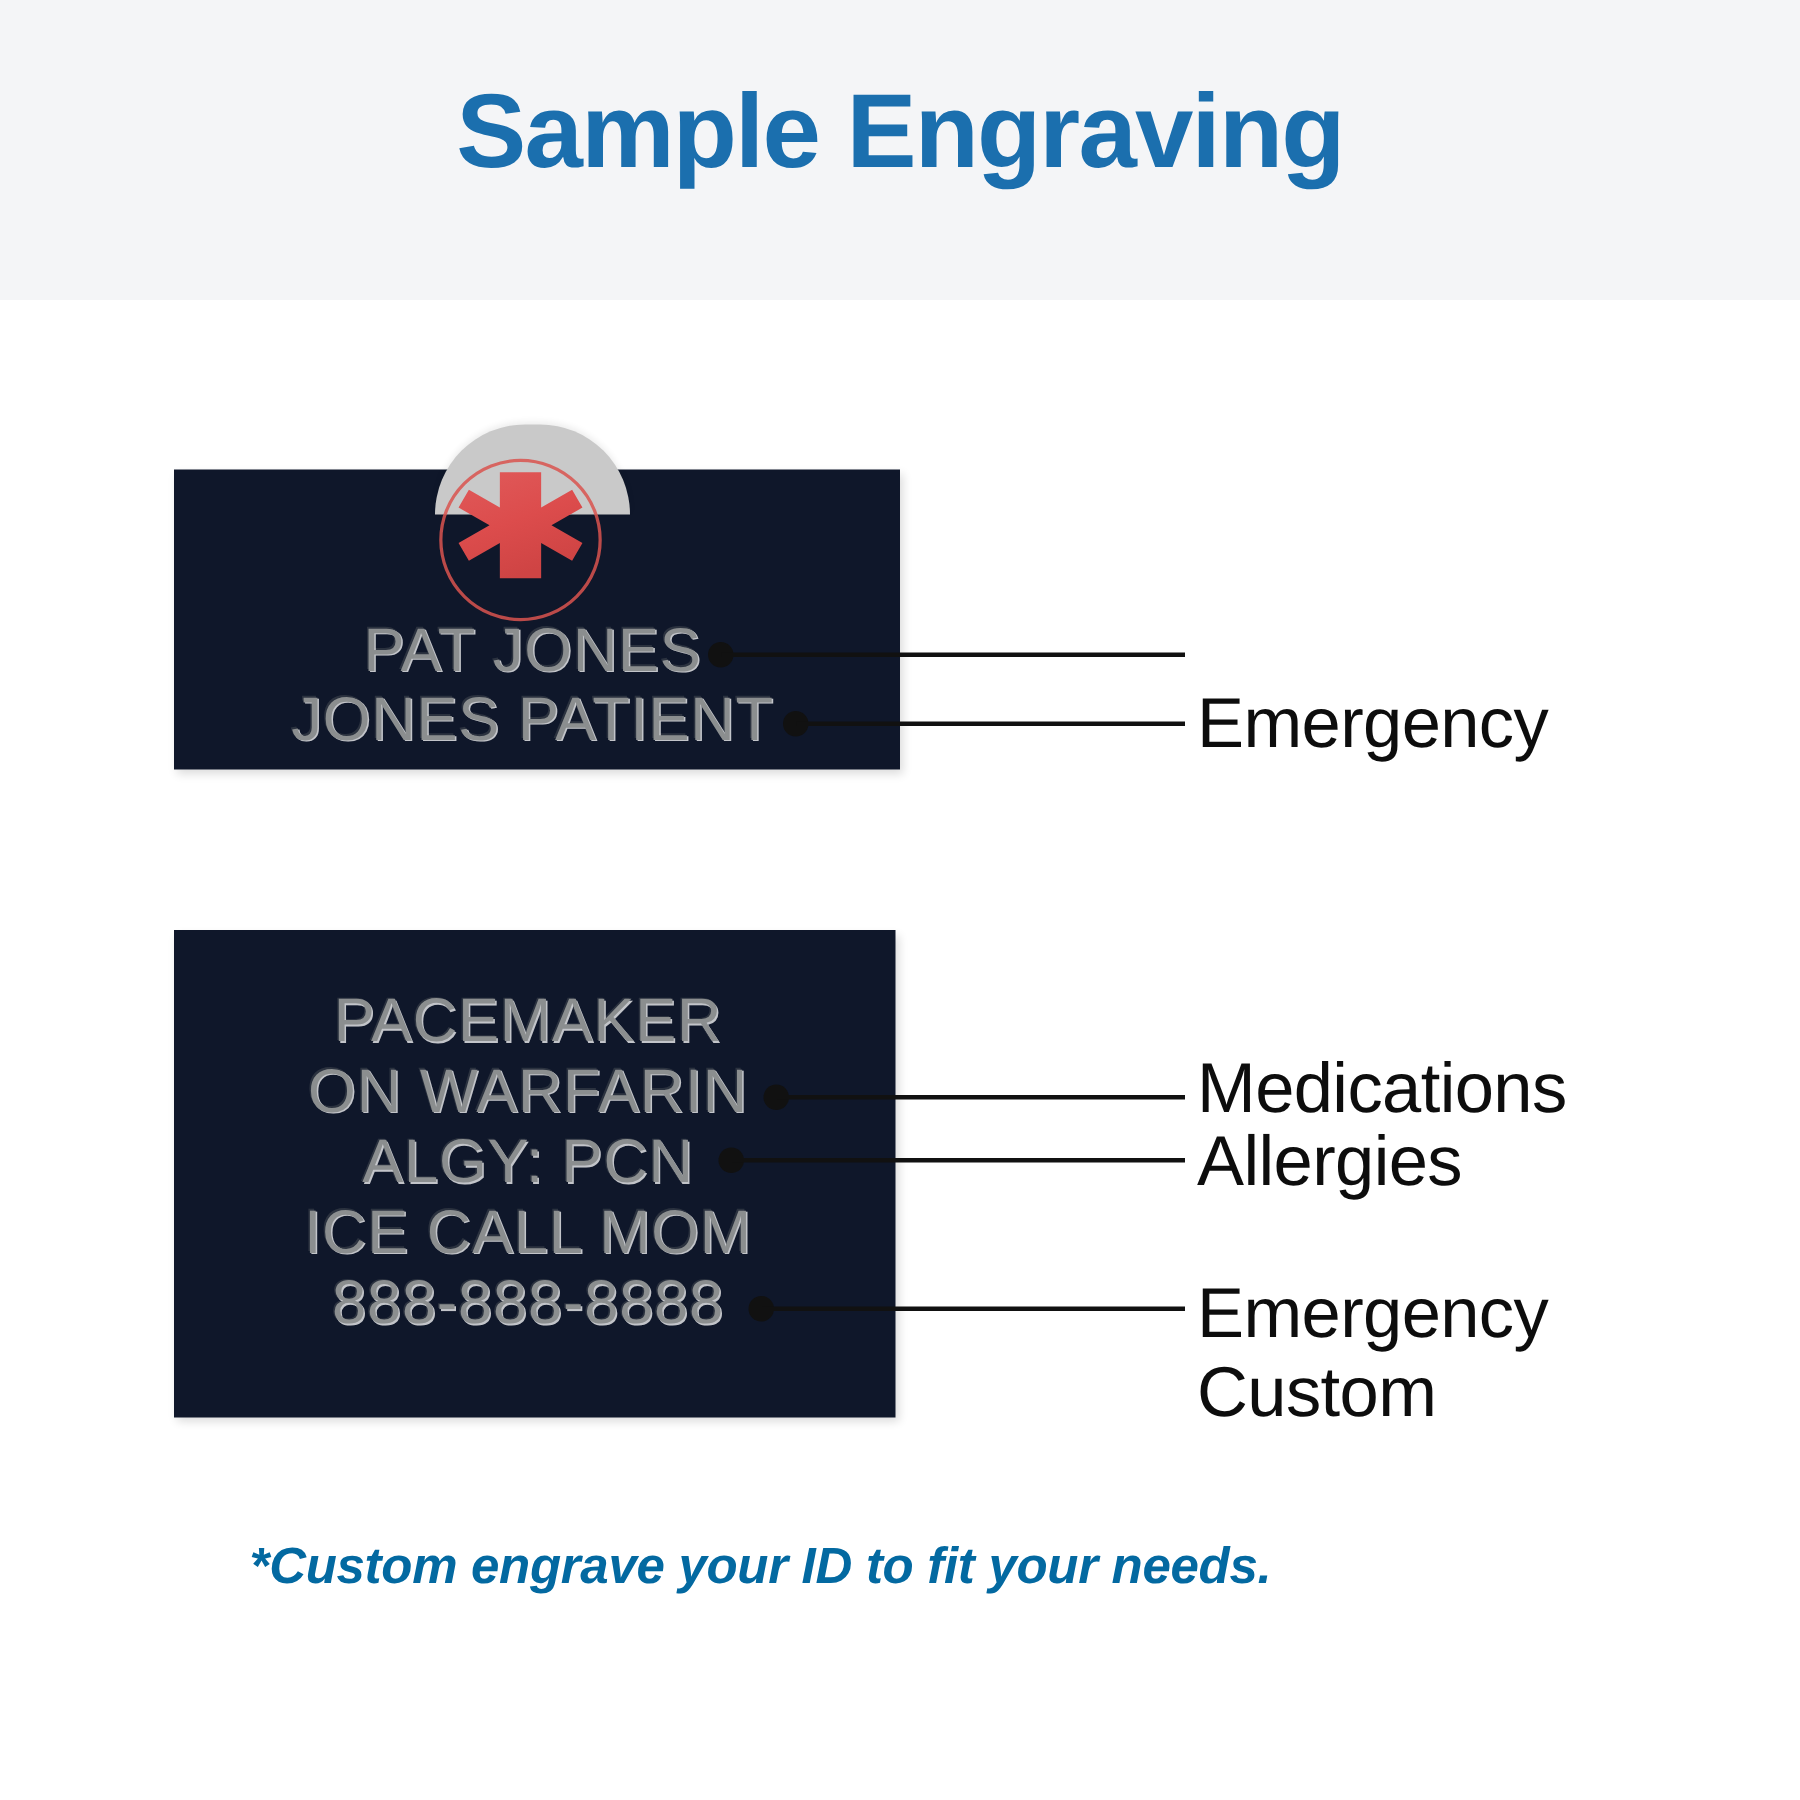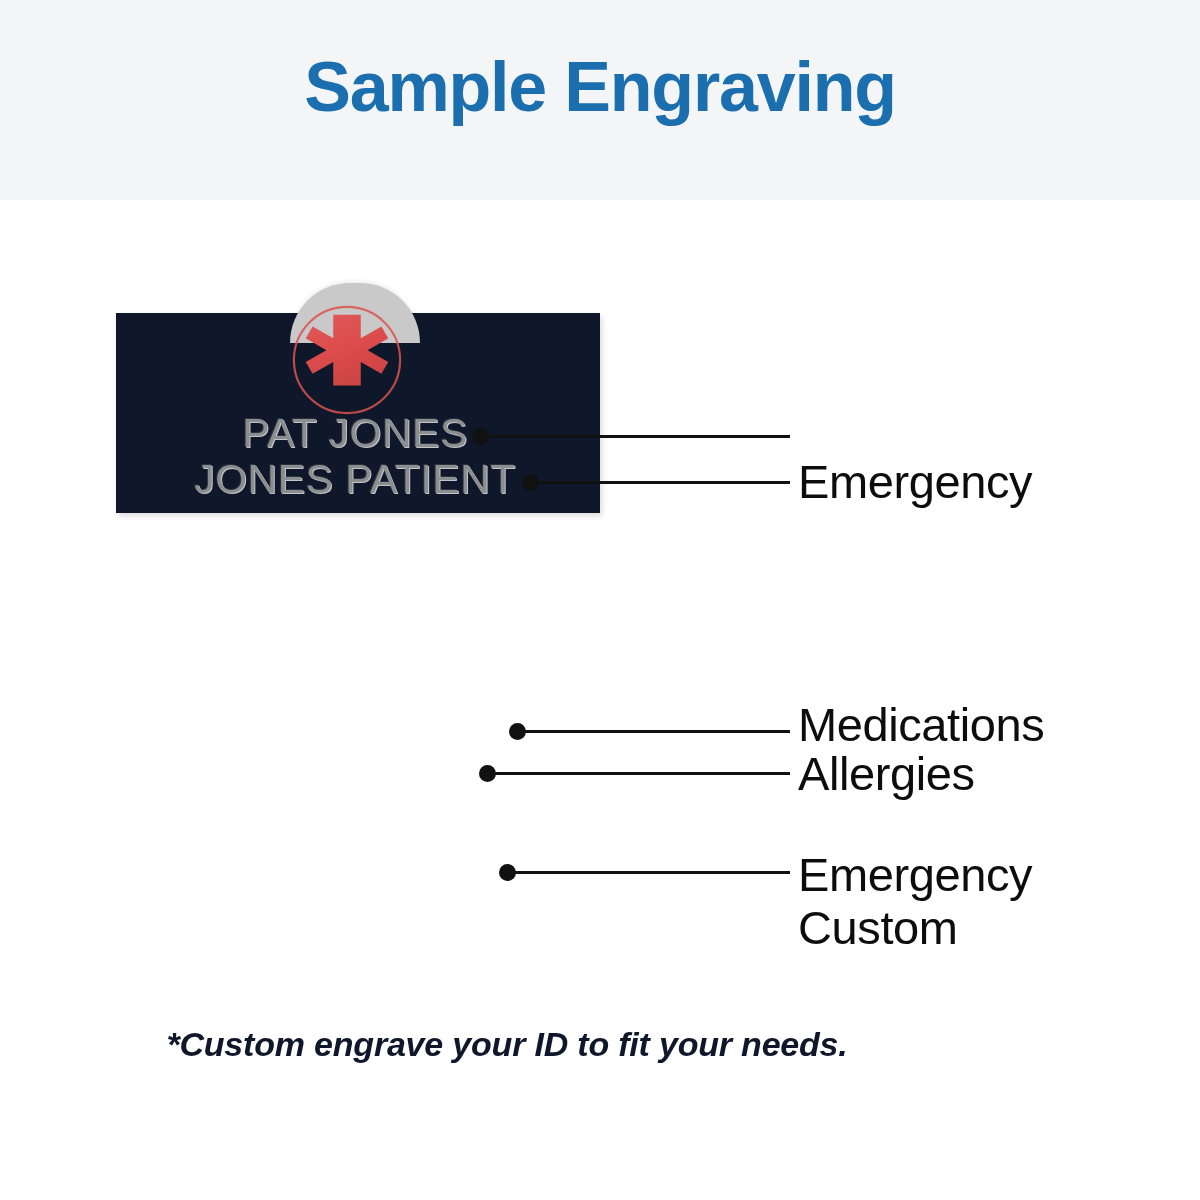--- a/index.html
+++ b/index.html
@@ -146,21 +146,21 @@
   .footer-note {
     position: absolute;
     left: 0;
     top: 1025px;
     width: 1014px;
     text-align: center;
     font-family: "Liberation Sans", sans-serif;
     font-style: italic;
     font-weight: 700;
     font-size: 34px;
-    color: #0f172a;
+    color: #0369a1;
     letter-spacing: -0.2px;
   }
 </style>
 </head>
 <body>
 
 <div id="page">
 
   <div class="header-band"></div>
   <div class="page-title">Sample Engraving</div>
@@ -186,20 +186,29 @@
         </g>
       </svg>
     </div>
 
     <div class="engraved-block" id="tag-one-text">
       <span class="engraved-line">PAT JONES</span>
       <span class="engraved-line">JONES PATIENT</span>
     </div>
   </div>
 
+  <div class="tag" id="tag-two">
+    <div class="engraved-block" id="tag-two-text">
+      <span class="engraved-line">PACEMAKER</span>
+      <span class="engraved-line">ON WARFARIN</span>
+      <span class="engraved-line">ALGY: PCN</span>
+      <span class="engraved-line">ICE CALL MOM</span>
+      <span class="engraved-line">888-888-8888</span>
+    </div>
+  </div>
 
   <div class="callout-dot" style="left:472px; top:428px;"></div>
   <div class="callout-line" style="left:481px; top:435px; width:309px;"></div>
 
   <div class="callout-dot" style="left:522px; top:474px;"></div>
   <div class="callout-line" style="left:531px; top:481px; width:259px;"></div>
   <div class="callout-label" style="left:798px; top:455px;">Emergency</div>
 
   <div class="callout-dot" style="left:509px; top:723px;"></div>
   <div class="callout-line" style="left:518px; top:730px; width:272px;"></div>

